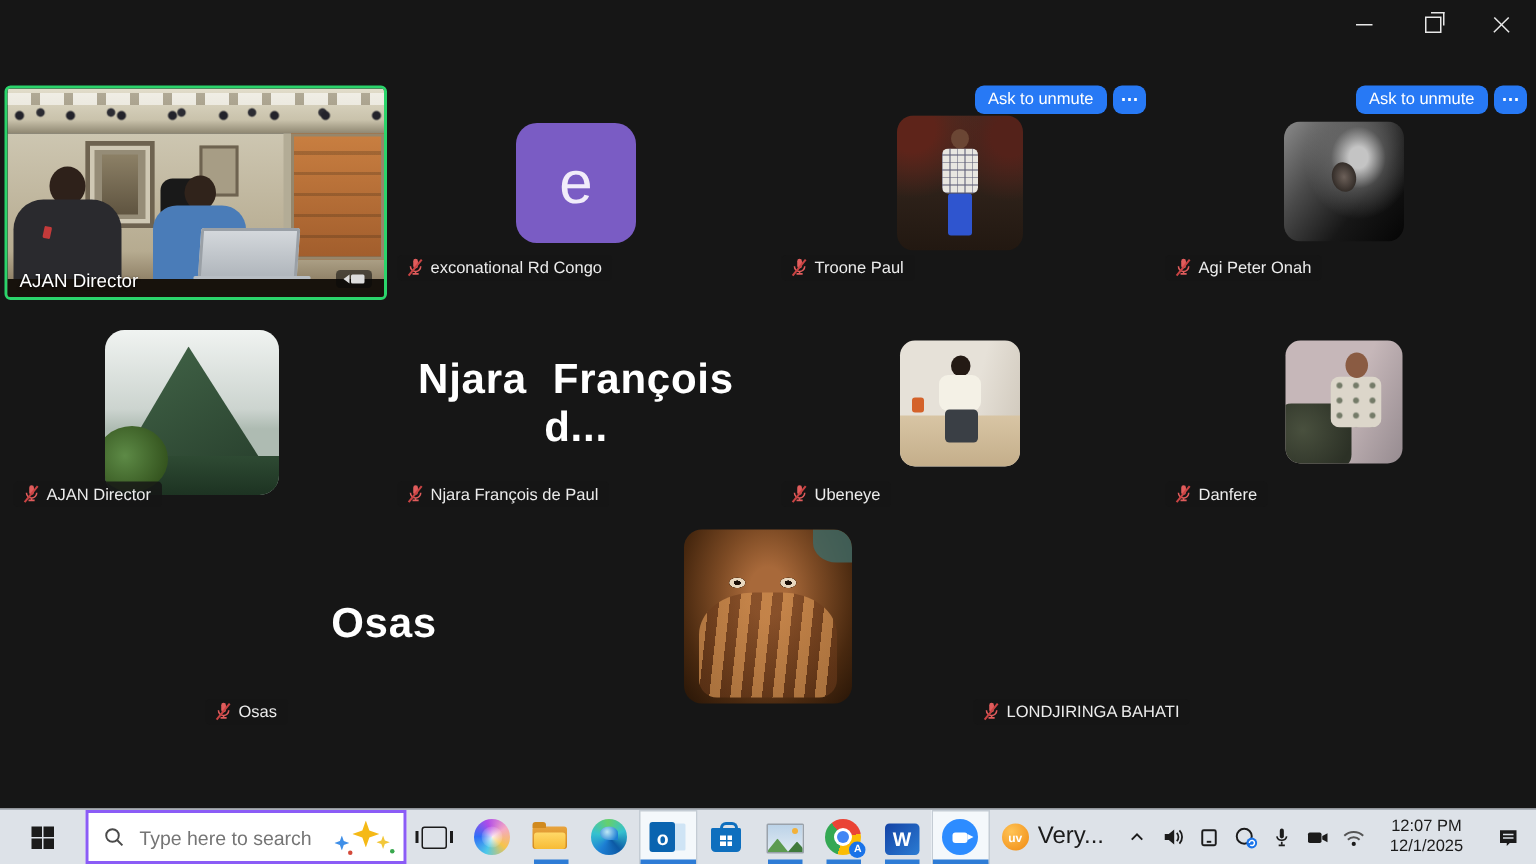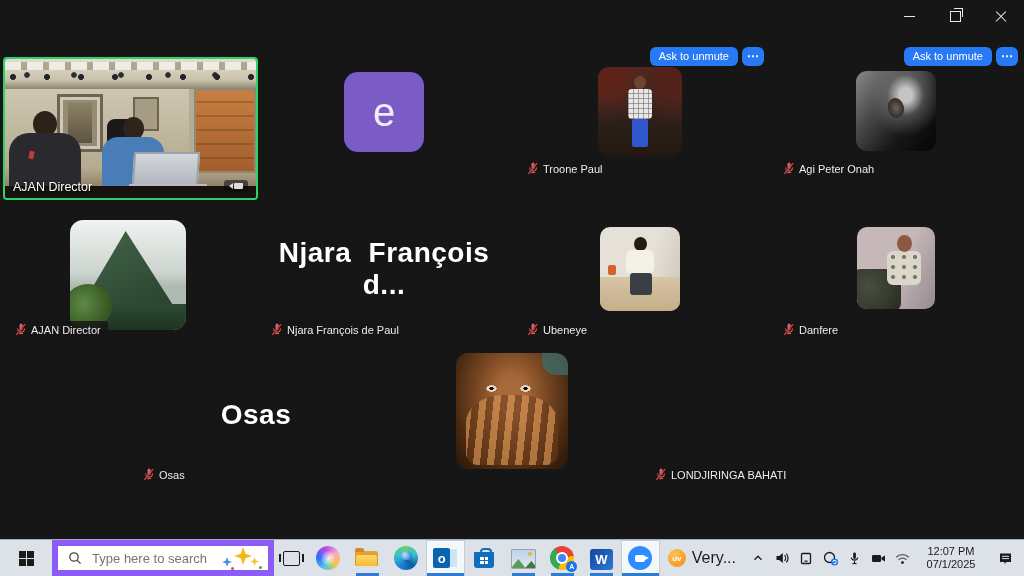--- a/index.html
+++ b/index.html
@@ -13,21 +13,21 @@
   .min-glyph{width:11px;height:1.4px;background:#e8e8e8;}
   .restore-glyph{width:9px;height:9px;border:1.3px solid #e8e8e8;position:relative;background:#161616;}
   .restore-glyph::before{content:"";position:absolute;top:-4px;left:3px;width:8px;height:8px;
       border-top:1.3px solid #e8e8e8;border-right:1.3px solid #e8e8e8;}
   .close-glyph{width:12px;height:12px;position:relative;}
   .close-glyph::before,.close-glyph::after{content:"";position:absolute;left:-1px;top:5px;width:14px;height:1.4px;background:#e8e8e8;}
   .close-glyph::before{transform:rotate(45deg);} .close-glyph::after{transform:rotate(-45deg);}
 
   
   .tile{position:absolute;width:256px;}
-  .row1{top:41px;height:141px;} .row2{top:200px;height:143px;} .row3{top:345px;height:143px;}
+  .row1{top:51px;height:141px;} .row2{top:200px;height:143px;} .row3{top:345px;height:143px;}
   .name-label{position:absolute;left:9px;bottom:5px;display:flex;align-items:center;gap:4px;
       background:rgba(22,22,22,.84);border-radius:3px;padding:2px 7px 2px 5px;
       font-size:11px;color:#ececec;white-space:nowrap;line-height:12px;}
   .mic-svg{display:block;flex:0 0 auto;}
   .bigname{position:absolute;left:0;right:0;top:50%;transform:translateY(-55%);text-align:center;
       font-weight:700;font-size:28px;color:#fff;letter-spacing:.5px;word-spacing:9px;}
   .avatar{position:absolute;left:50%;transform:translateX(-50%);overflow:hidden;}
 
   .hoverbar{position:absolute;top:6px;right:4px;display:flex;gap:4px;z-index:5;}
   .unmute-btn{background:#2779f5;color:#fff;font-size:11px;border-radius:6px;padding:4px 9px;line-height:11px;cursor:default;}
@@ -119,21 +119,21 @@
   .ebere .eye{position:absolute;top:32px;width:11px;height:7px;border-radius:50%;
       background:radial-gradient(#1a0f08 30%,#e8d8c0 32% 65%,#3a2410 70%);}
   .ebere .eye.l{left:30px;} .ebere .eye.r{left:64px;}
 
   
   .taskbar{position:absolute;left:0;right:0;bottom:0;height:36px;background:#dde2e8;
       border-top:1px solid #aab0b8;display:flex;align-items:stretch;z-index:40;}
   .start{width:66px;display:flex;align-items:center;justify-content:center;}
   .winlogo{width:15px;height:15px;display:grid;grid-template-columns:7px 7px;grid-template-rows:7px 7px;gap:1px;}
   .winlogo span{background:#1b1b1b;}
-  .searchbox{width:224px;background:#fff;border:6px solid #8b5cf6;display:flex;align-items:center;
+  .searchbox{width:224px;background:#fff;border:2px solid #8b5cf6;display:flex;align-items:center;
       padding:0 6px 0 10px;gap:8px;position:relative;}
   .searchbox input{border:none;outline:none;background:transparent;font-size:13px;color:#4a4a4a;
       width:118px;font-family:"Liberation Sans",sans-serif;}
   .sparkles{position:relative;width:42px;height:26px;margin-left:auto;}
   .spark{position:absolute;clip-path:polygon(50% 0,63% 37%,100% 50%,63% 63%,50% 100%,37% 63%,0 50%,37% 37%);}
   .sp-big{left:14px;top:2px;width:18px;height:18px;background:#f5b916;}
   .sp-blue{left:2px;top:12px;width:10px;height:10px;background:#3f8fe8;}
   .sp-sm{left:30px;top:12px;width:9px;height:9px;background:#f2c73a;}
   .sp-dot-g{position:absolute;left:39px;top:21px;width:3px;height:3px;border-radius:50%;background:#39a84e;}
   .sp-dot-r{position:absolute;left:11px;top:22px;width:3px;height:3px;border-radius:50%;background:#d44a3a;}
@@ -240,20 +240,26 @@
     <div class="cam-chip">
         <div class="cam-lens"></div>
         <div class="cam-body"></div>
       </div>
   </div>
 
   <div class="tile row1" style="left:256px">
     <div class="avatar letter-avatar">
         <span>e</span>
       </div>
+    <div class="name-label">
+      <svg class="mic-svg" width="13" height="13" viewBox="0 0 14 14">
+          <use href="#mic-muted"></use>
+        </svg>
+      <span>exconational Rd Congo</span>
+    </div>
   </div>
 
   <div class="tile row1" style="left:512px">
     <div class="hoverbar">
       <div class="unmute-btn">Ask to unmute</div>
       <div class="more-btn">
           <span>⋯</span>
         </div>
     </div>
     <div class="avatar troone">
@@ -500,21 +506,21 @@
         </svg>
       </div>
       <div class="trayic">
         <svg width="17" height="17" viewBox="0 0 17 17">
           <path d="M2.2 7.2 a9.2 9.2 0 0 1 12.6 0 M4.6 9.8 a5.6 5.6 0 0 1 7.8 0" fill="none" stroke="#555" stroke-width="1.3"></path>
           <circle cx="8.5" cy="12.6" r="1.4" fill="#1b1b1b"></circle>
         </svg>
       </div>
       <div class="clock">
         <div>12:07 PM</div>
-        <div>07/1/2025</div>
+        <div>12/1/2025</div>
       </div>
       <div class="action">
         <svg width="17" height="17" viewBox="0 0 17 17">
           <path d="M3 3.5 h11 v8.5 h-4.5 l-2 2 v-2 H3z" fill="#1b1b1b"></path>
           <line x1="5" y1="6.3" x2="12" y2="6.3" stroke="#dde2e8" stroke-width="1"></line>
           <line x1="5" y1="8.6" x2="12" y2="8.6" stroke="#dde2e8" stroke-width="1"></line>
         </svg>
       </div>
     </div>
   </div>

